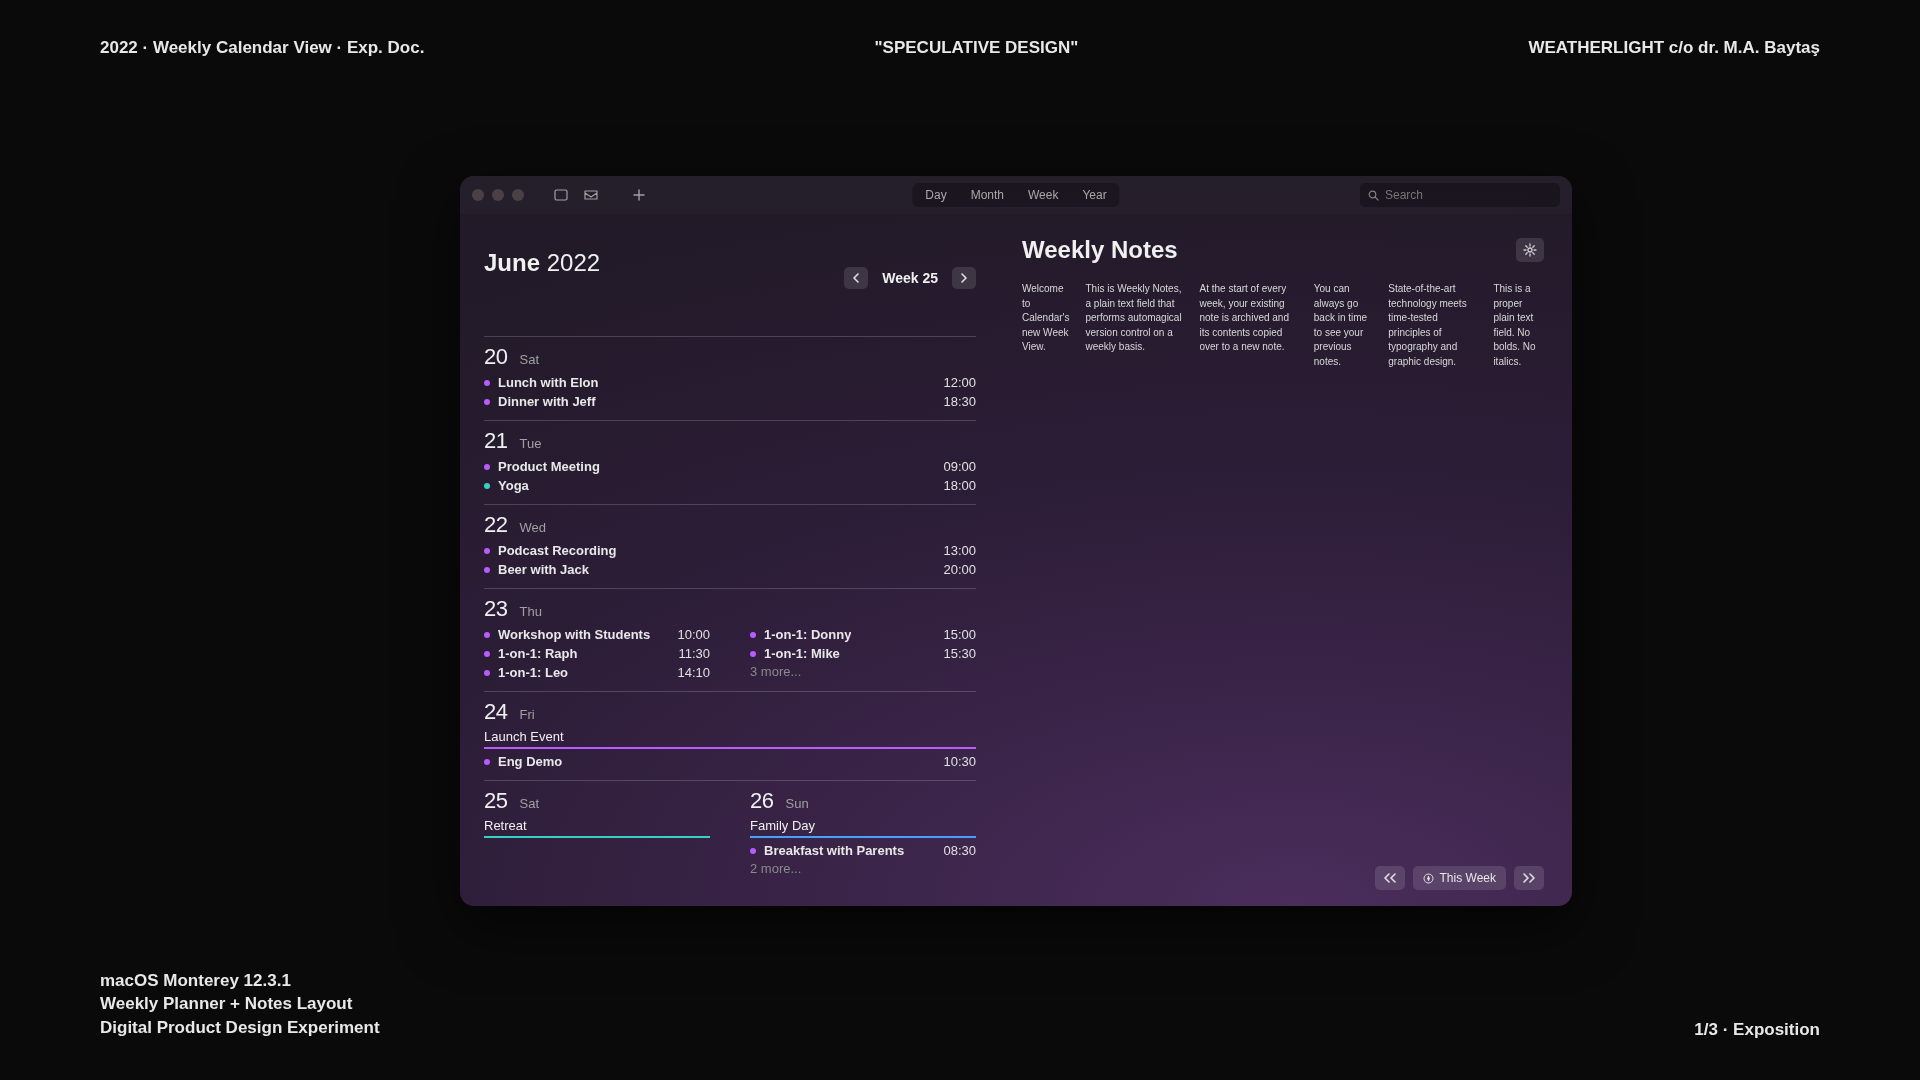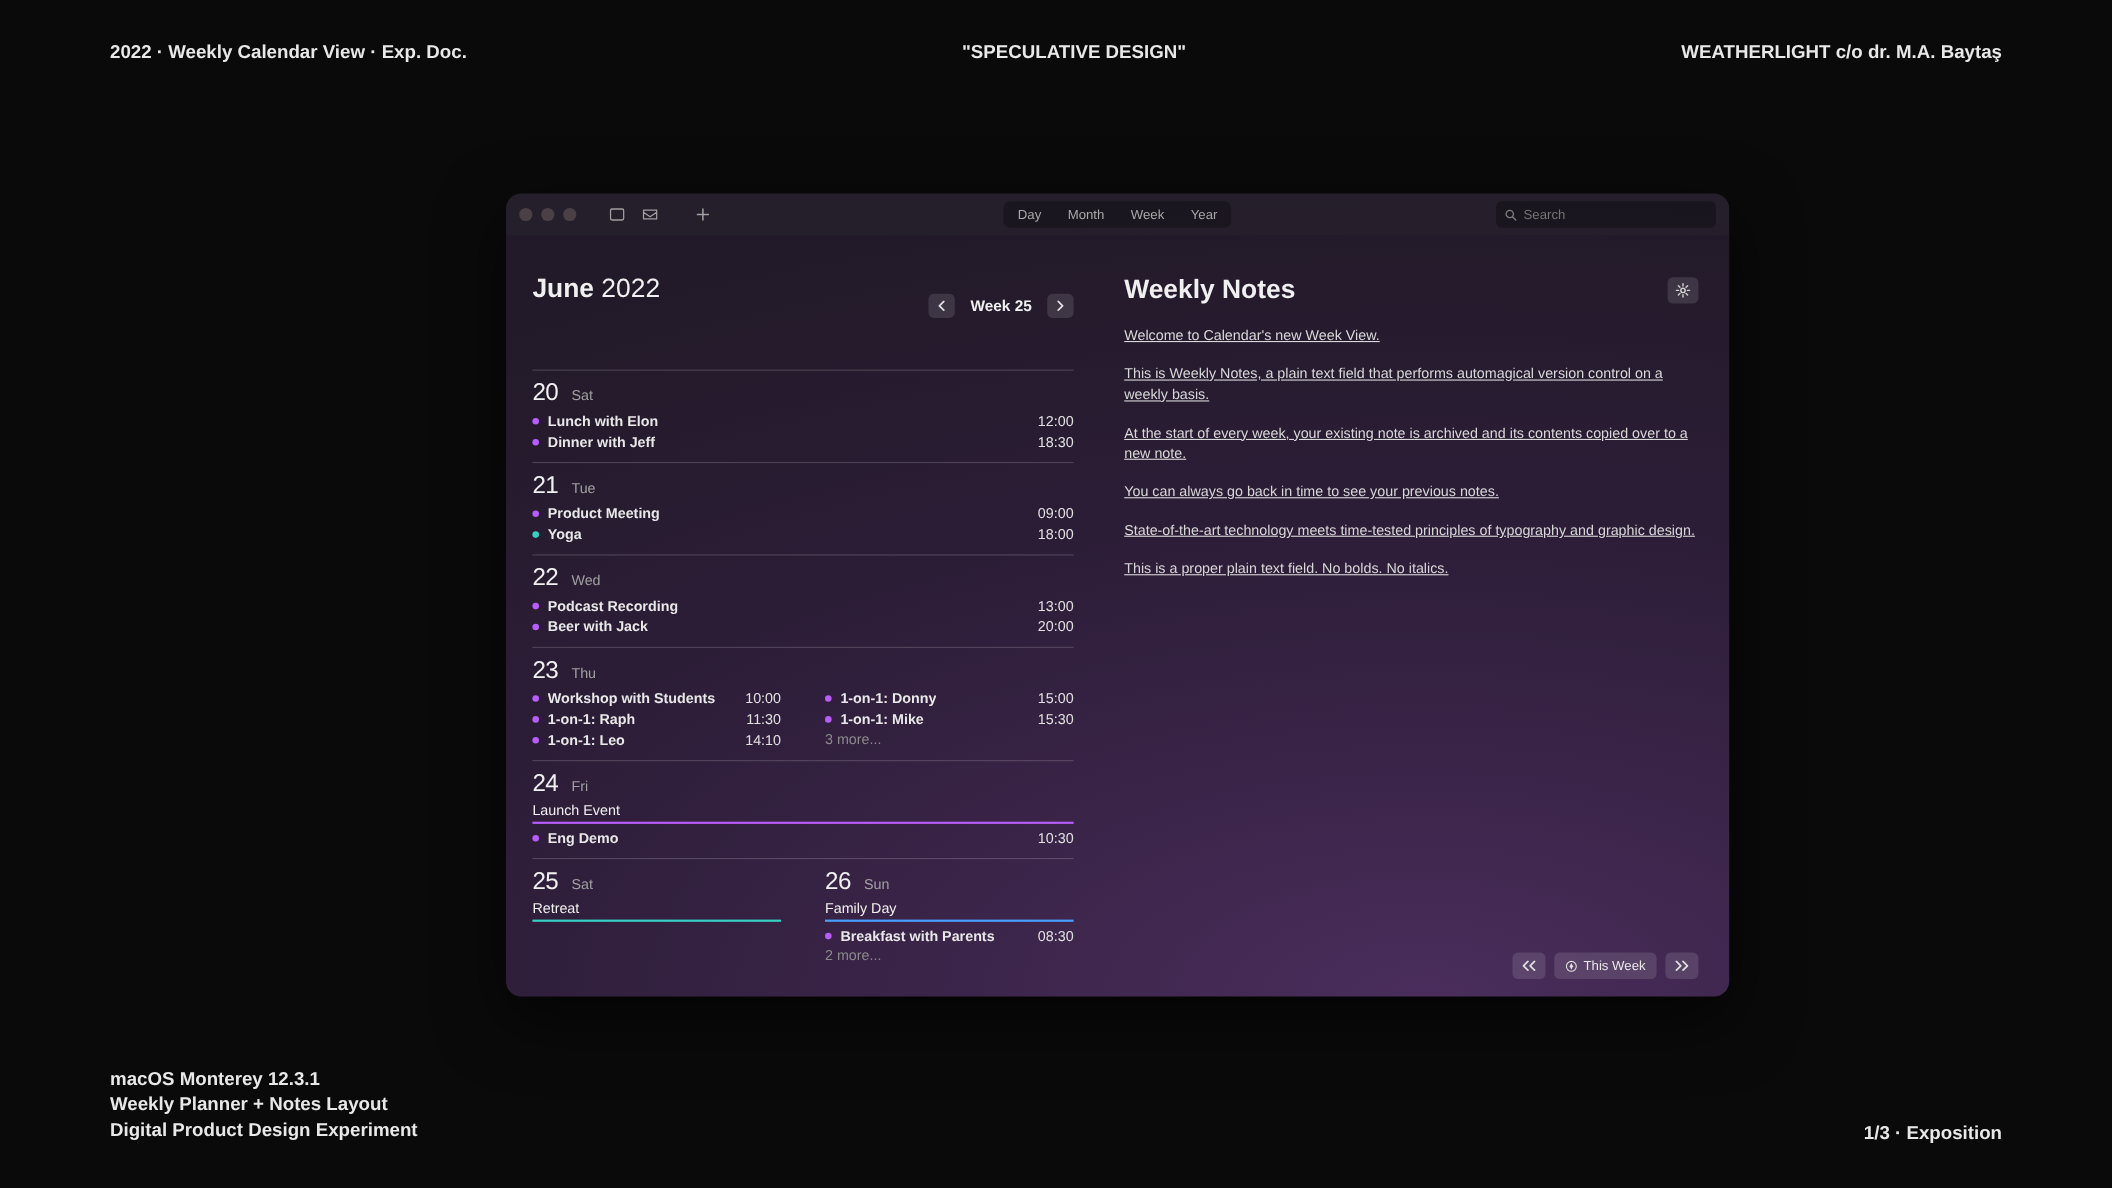--- a/index.html
+++ b/index.html
@@ -184,37 +184,35 @@
     padding: 22px 28px 16px 22px;
     display: flex;
     flex-direction: column;
     position: relative;
   }
   .notes-header {
     display: flex;
     align-items: center;
     justify-content: space-between;
     margin-bottom: 18px;
-    margin-top: 14px;
   }
   .notes-title { font-size: 24px; font-weight: 600; color: #f0f0f0; }
   .gear-btn {
     width: 28px; height: 24px;
     background: rgba(255,255,255,.12);
     border-radius: 5px;
     display: flex; align-items: center; justify-content: center;
   }
   .notes-body {
-    font-size: 13px;
+    font-size: 10px;
     line-height: 1.45;
     color: #d8d8d8;
     display: flex;
-    flex-direction: column;
+    flex-direction: row;
     gap: 16px;
-    text-decoration: underline;
   }
   .notes-footer {
     margin-top: auto;
     display: flex;
     gap: 8px;
     justify-content: flex-end;
   }
   .pill-btn {
     height: 24px;
     padding: 0 10px;

